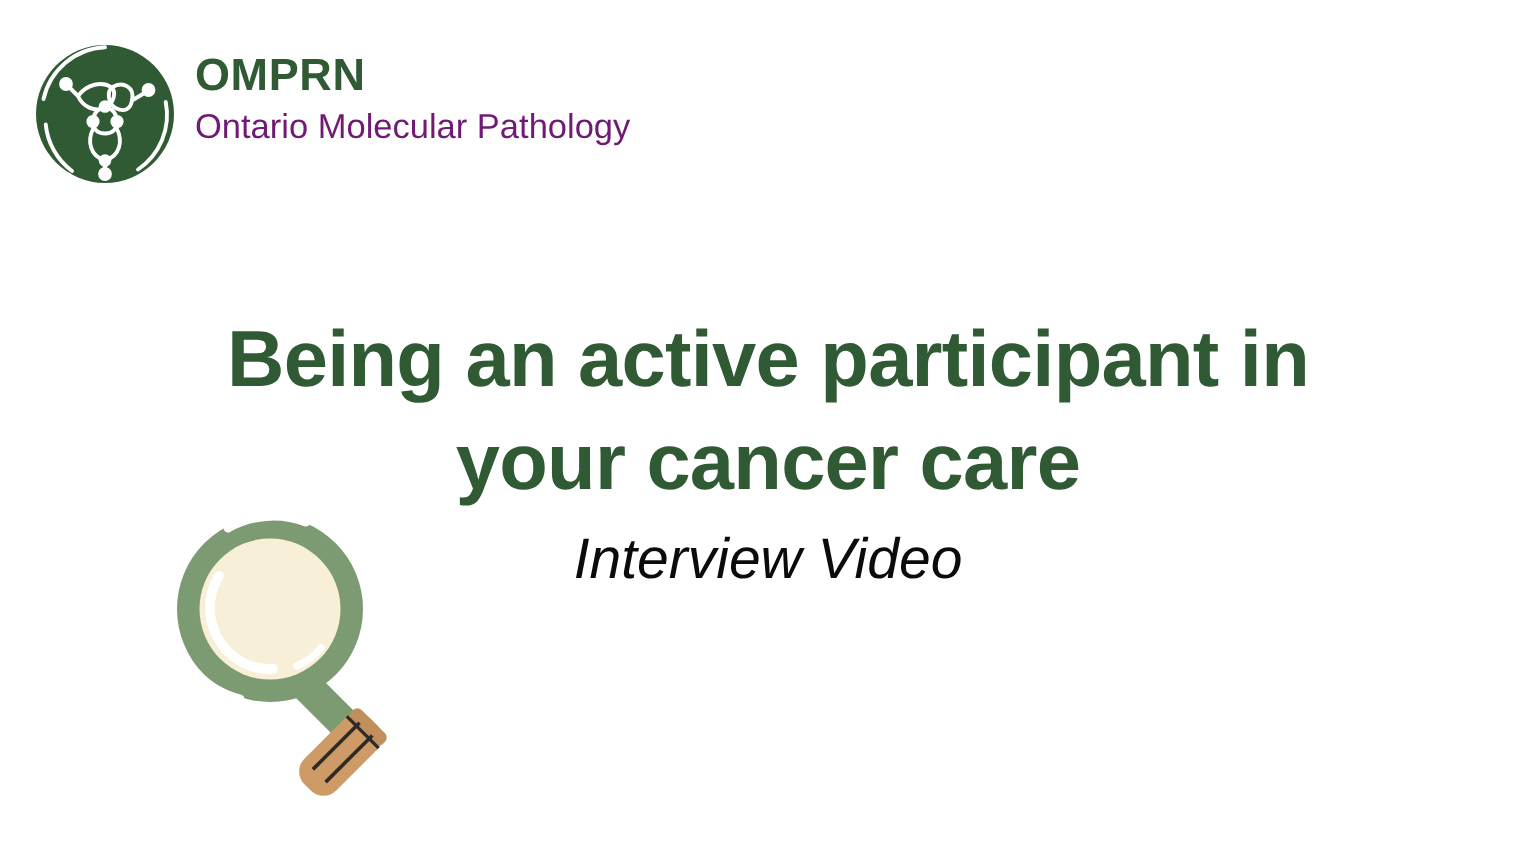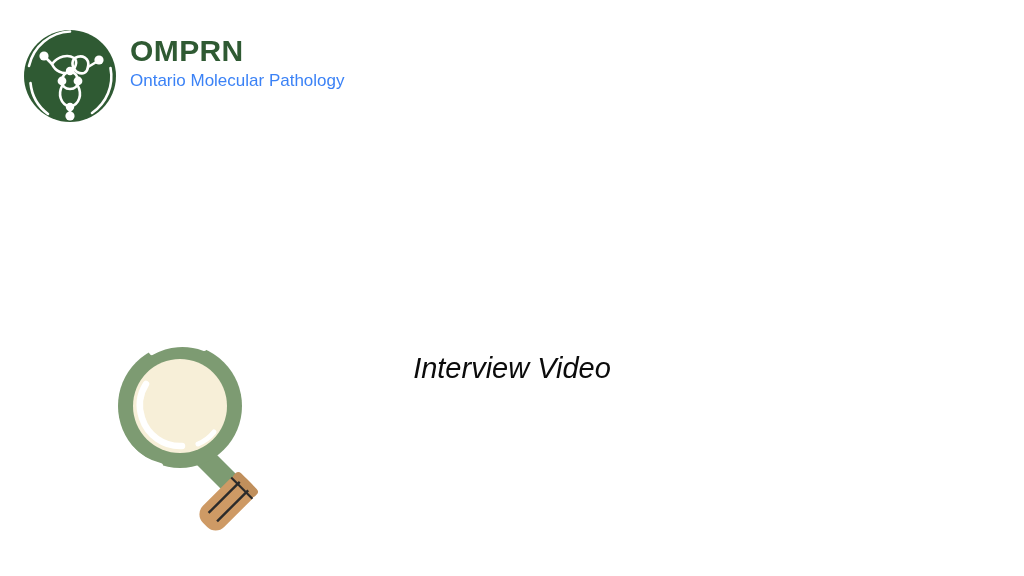--- a/index.html
+++ b/index.html
@@ -36,22 +36,22 @@
     flex-direction: column;
   }
   .logo-acronym {
     font-size: 30px;
     font-weight: bold;
     color: #2F5A33;
     letter-spacing: 0.4px;
     line-height: 1.0;
   }
   .logo-name {
-    font-size: 17px;
-    color: #3b82f6;
+    font-size: 23px;
+    color: #701a75;
     line-height: 1.28;
     margin-top: 4px;
     white-space: nowrap;
   }
 
   
   .headline {
     position: absolute;
     left: 0;
     top: 206px;
@@ -69,21 +69,21 @@
 
   
   .subtitle {
     position: absolute;
     left: 0;
     top: 351px;
     width: 1024px;
     text-align: center;
     color: #0B0B0B;
     font-style: italic;
-    font-size: 29px;
+    font-size: 38px;
     line-height: 1.2;
   }
 
   
   .magnifier {
     position: absolute;
     left: 108px;
     top: 336px;
     width: 190px;
     height: 200px;
@@ -125,20 +125,24 @@
         <circle cx="48" cy="79" r="4.2"></circle>
       </g>
     </svg>
 
     <div class="logo-text">
       <div class="logo-acronym">OMPRN</div>
       <div class="logo-name">Ontario Molecular Pathology</div>
     </div>
   </div>
 
+  <div class="headline">
+    <span class="headline-line">Being an active participant in</span>
+    <span class="headline-line">your cancer care</span>
+  </div>
 
   <div class="subtitle">Interview Video</div>
 
   <svg class="magnifier" viewBox="0 0 190 200" aria-hidden="true">
 
     <path d="M 104 114 L 137 147 L 122 162 L 89 129 Z" fill="#7D9B72"></path>
 
     <g transform="rotate(45 131 155)">
       <rect x="116" y="141" width="30" height="62" rx="12" fill="#CE9A65"></rect>
       <rect x="116" y="141" width="30" height="10" rx="4" fill="#C08F5C"></rect>

